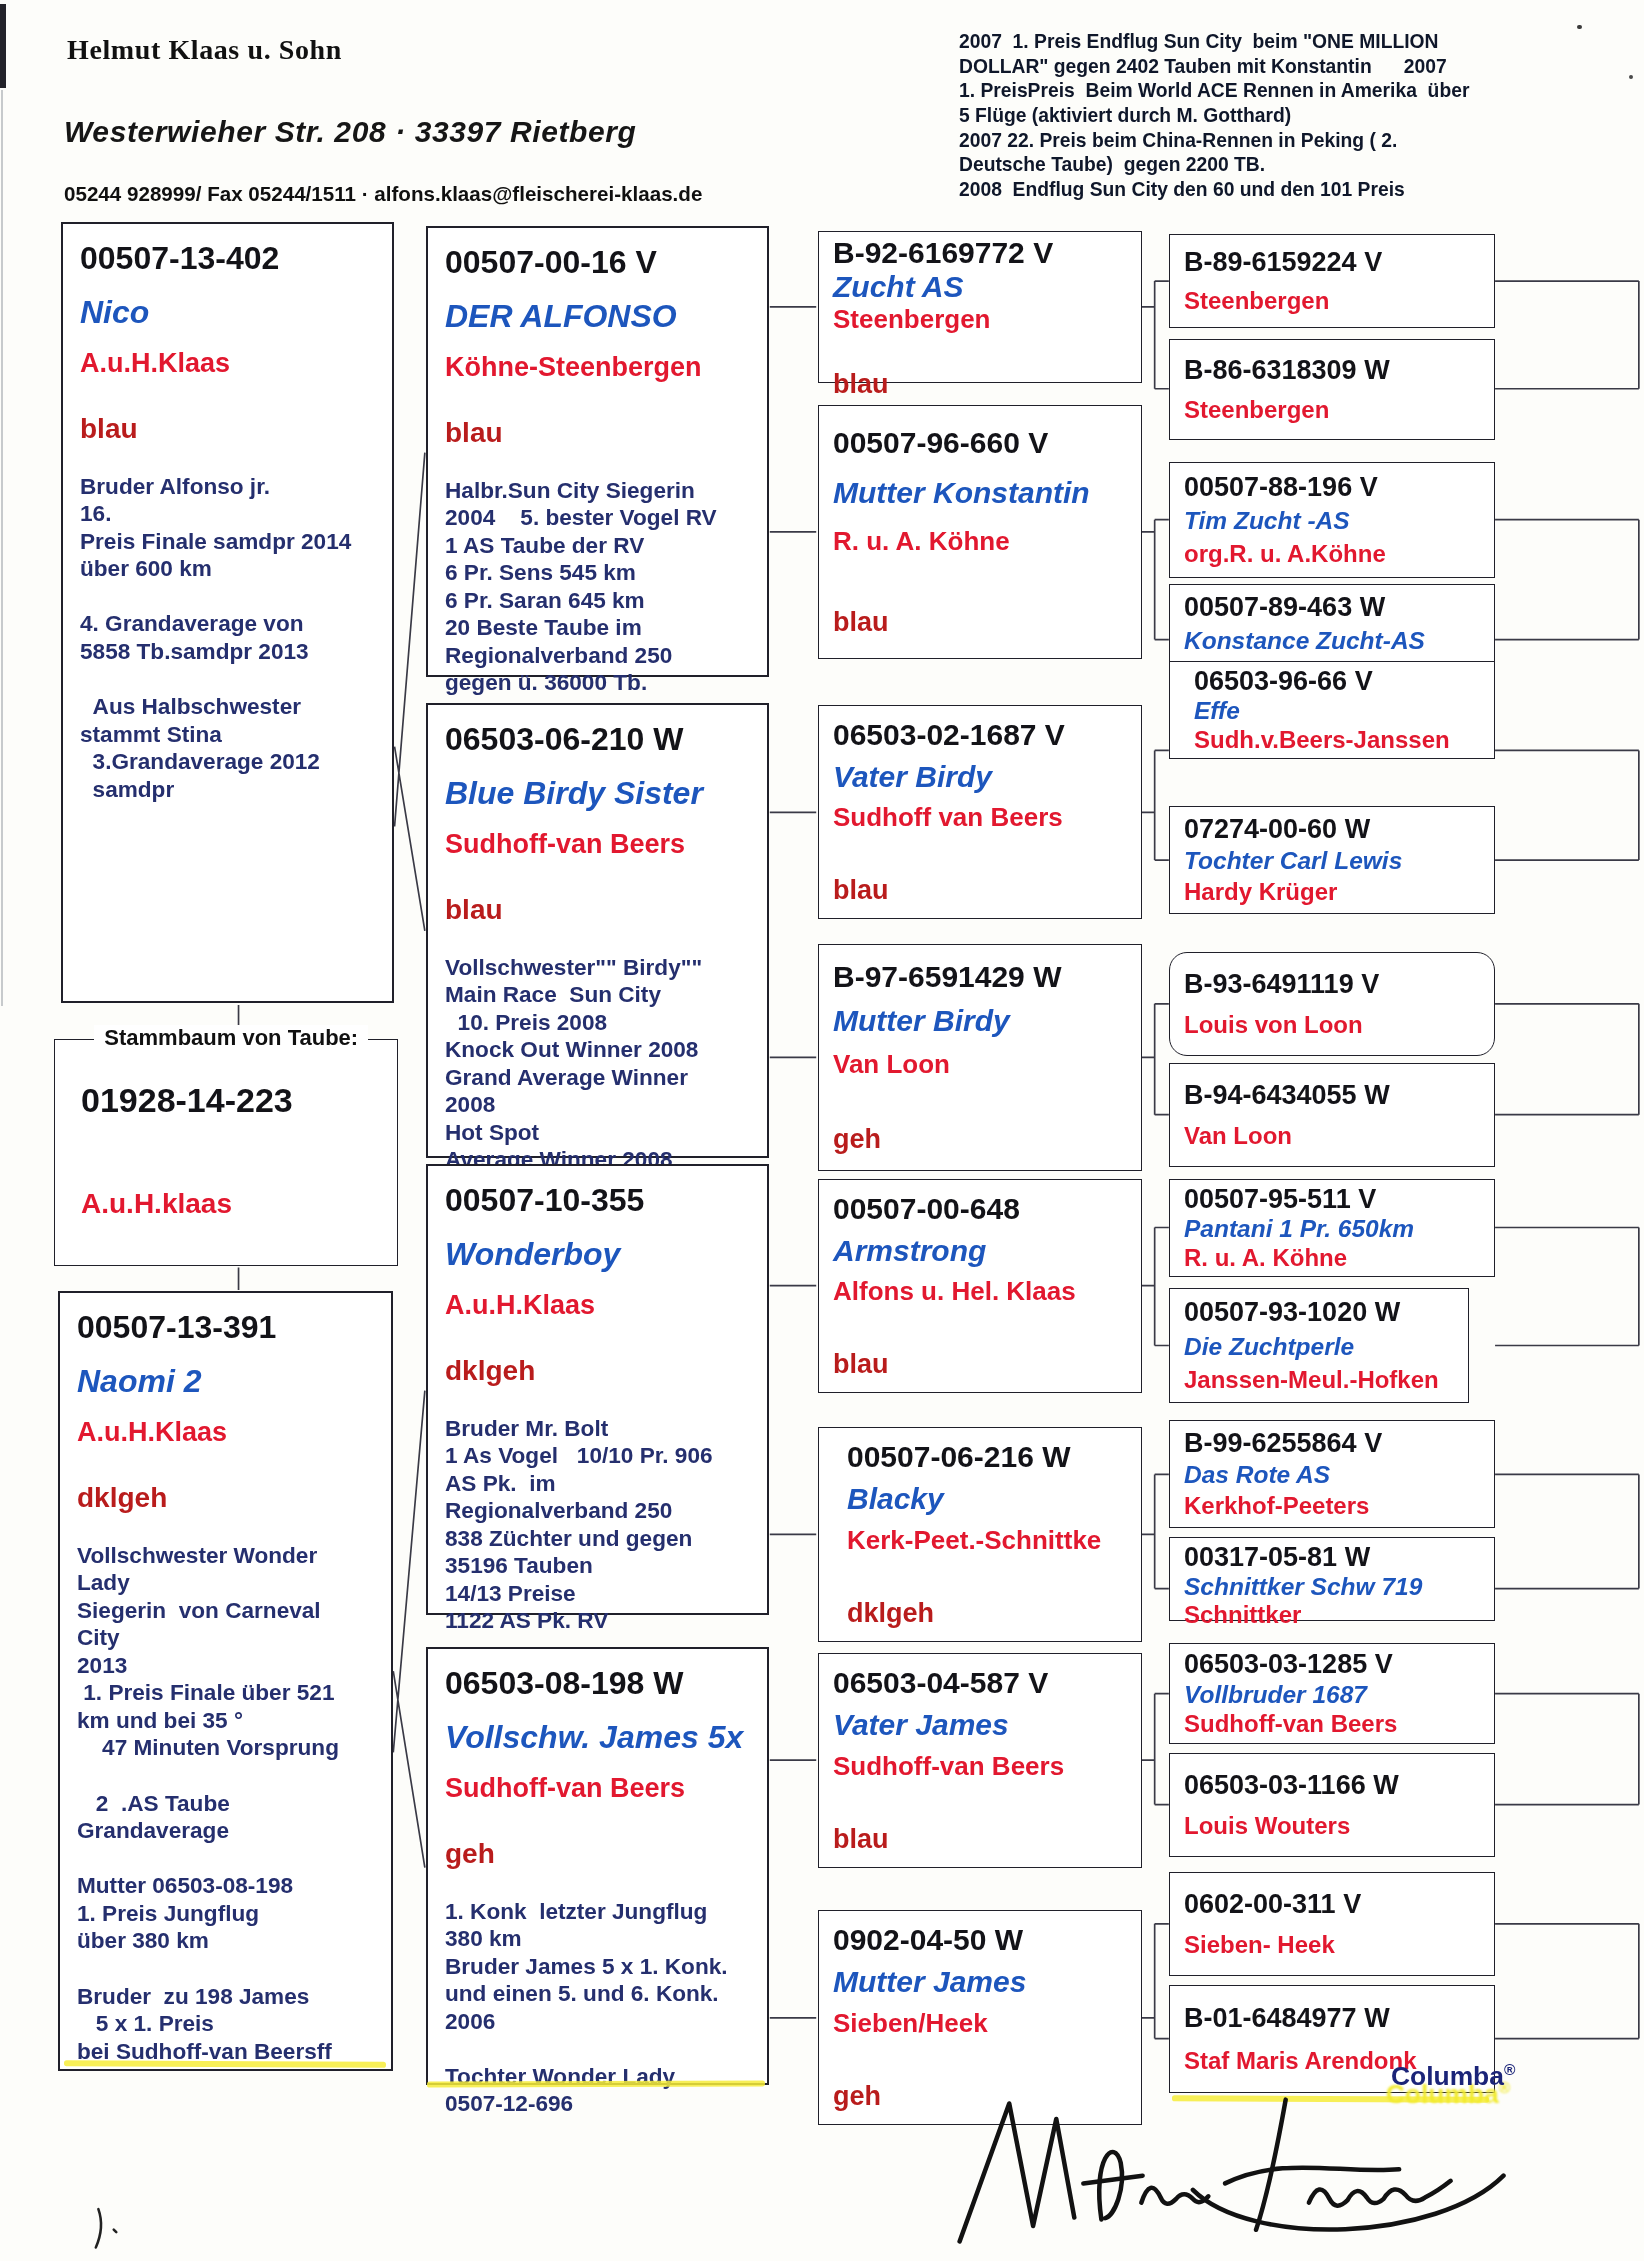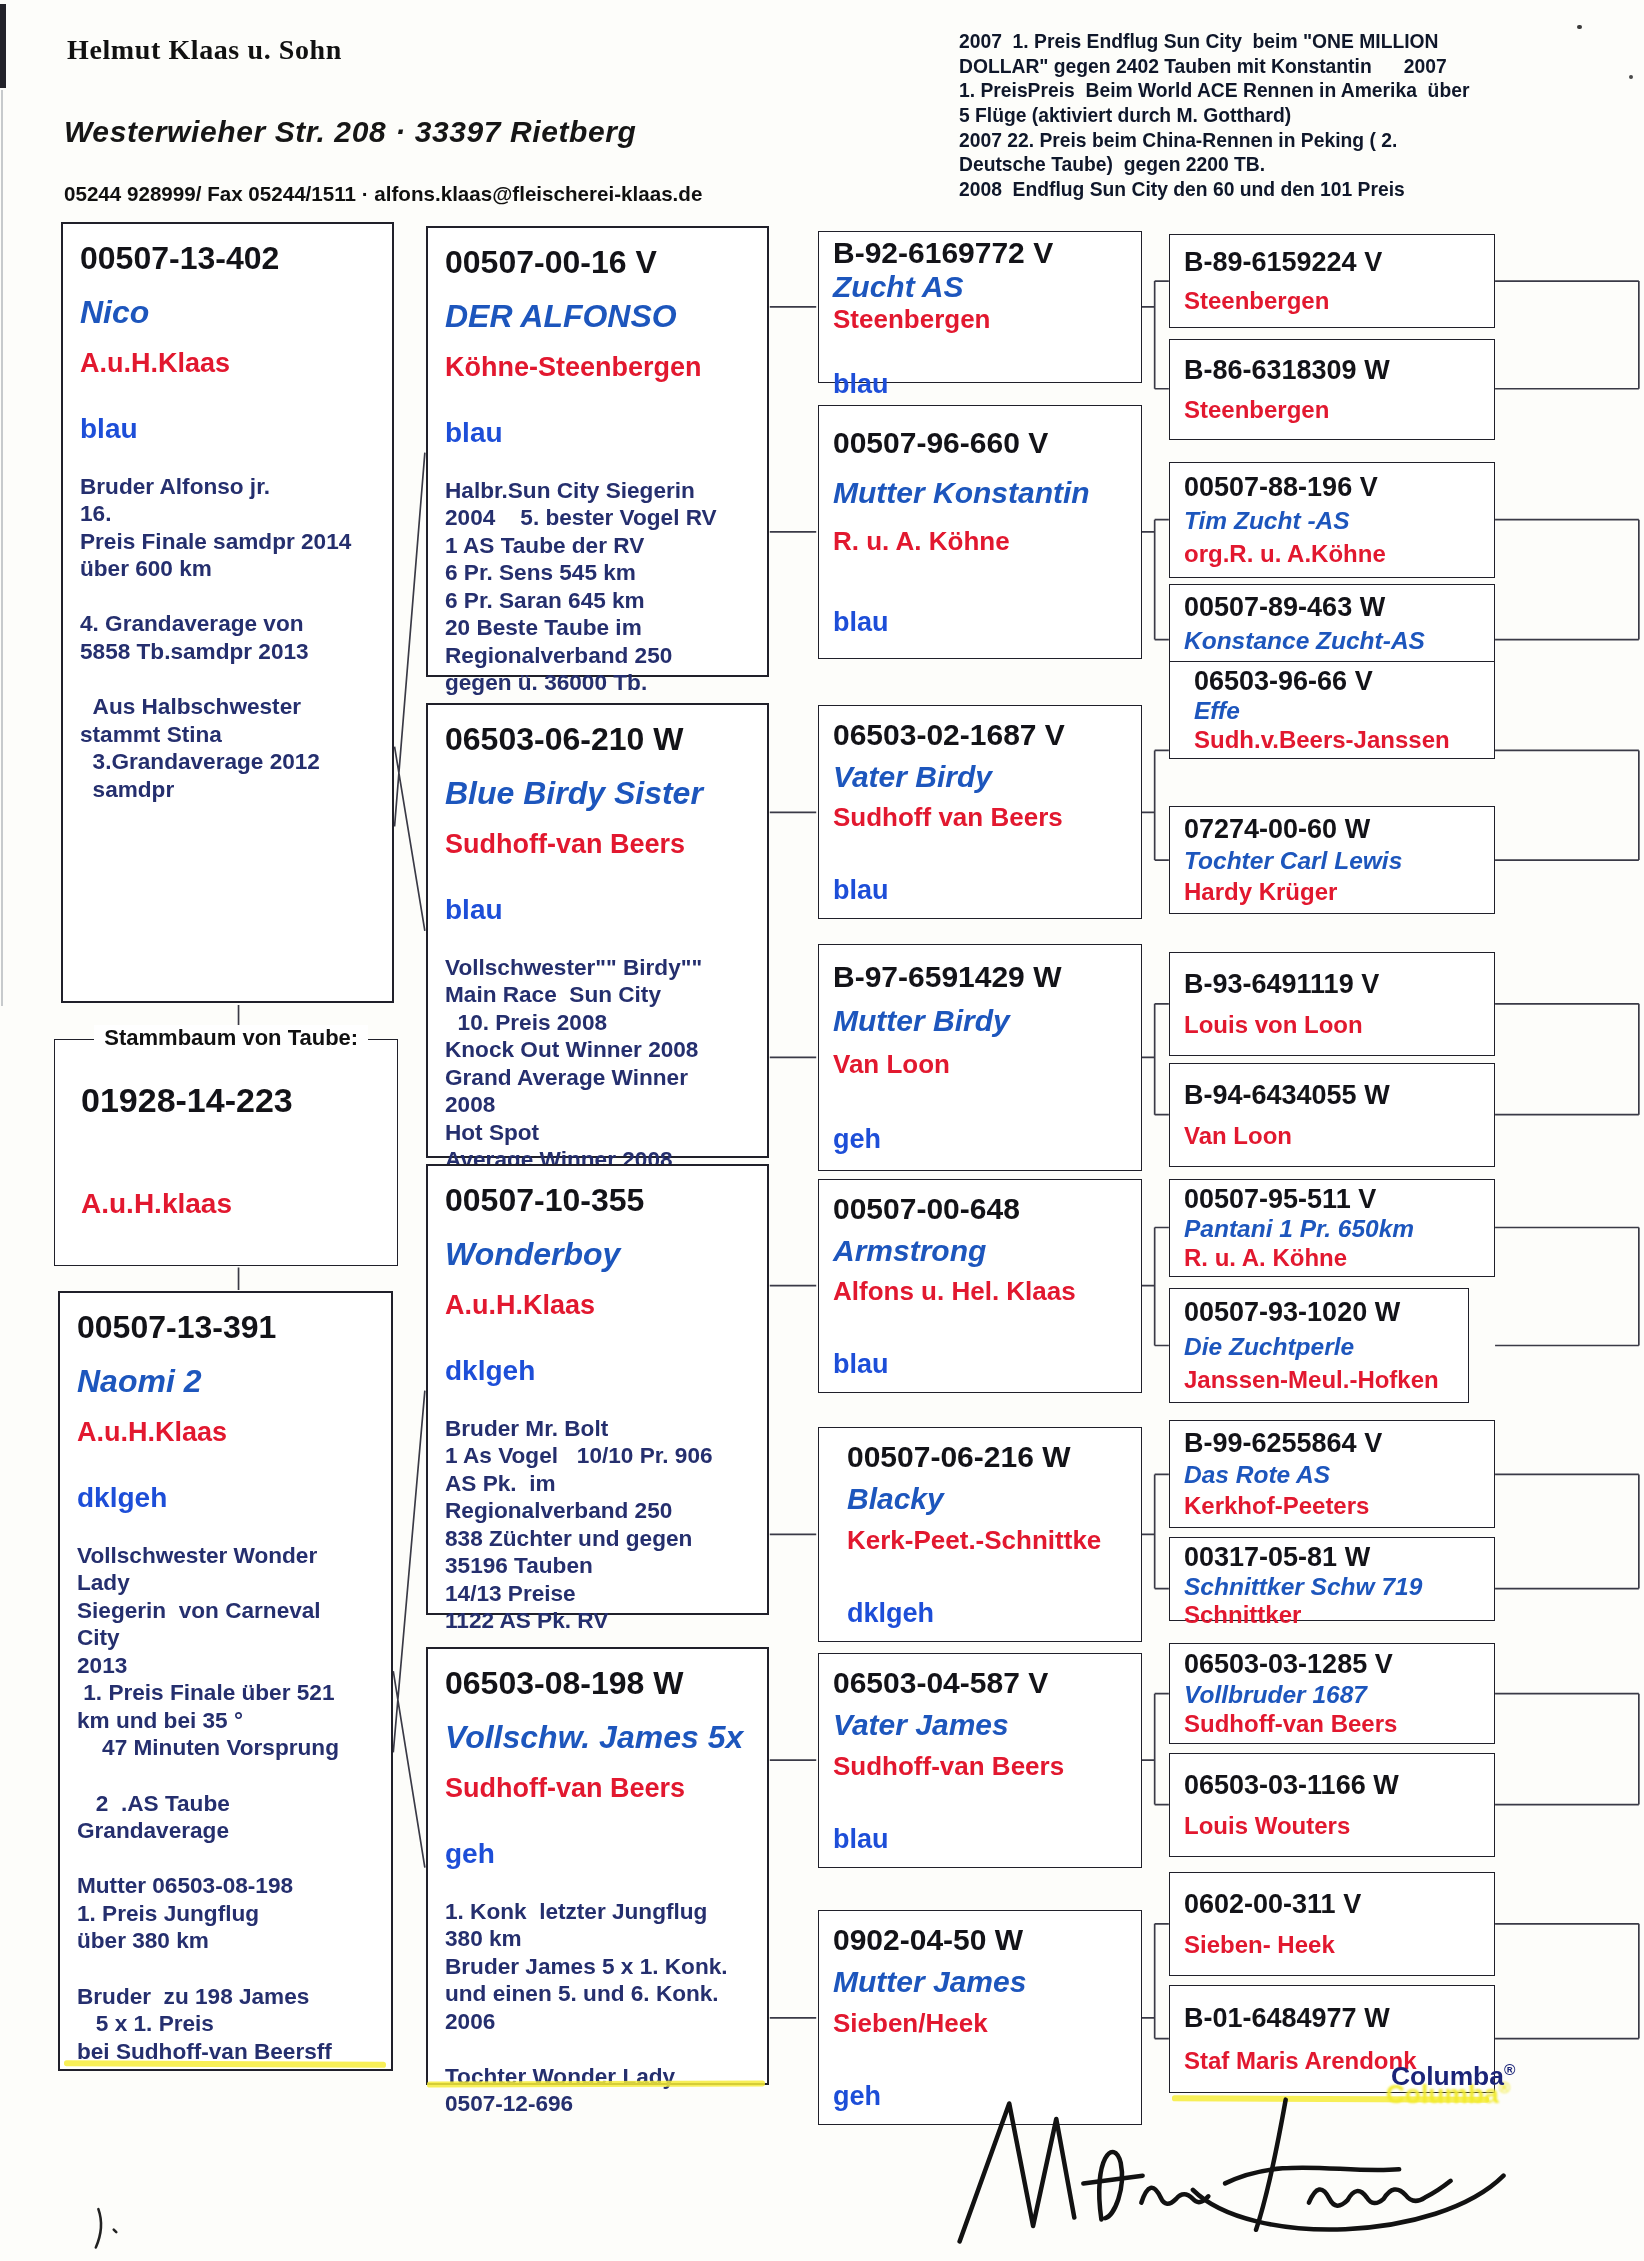--- a/index.html
+++ b/index.html
@@ -13,21 +13,21 @@
   .ach{position:absolute;left:959px;top:30px;width:683px;font-size:19.3px;line-height:1.28;
        color:#0f172a;white-space:pre-wrap;}
   
   .box{position:absolute;border:2.6px solid #20202a;background:#fff;box-sizing:border-box;
        padding:15.5px 17px;}
   .c34{border-width:1.9px;display:flex;flex-direction:column;justify-content:space-evenly;
        padding:3.9px 14px;}
   .ring{font-size:32px;color:#131318;}
   .bname{font-size:32px;color:#1d56bd;font-style:italic;}
   .owner{font-size:27px;color:#e2182f;}
-  .pcolor{font-size:28px;color:#1d4ed8;margin-top:34px;}
+  .pcolor{font-size:28px;color:#b91c1c;margin-top:34px;}
   .notes{font-size:22.6px;color:#252f6e;line-height:1.22;white-space:pre-wrap;}
   .flow .ring{margin-bottom:17px;} .flow .bname{margin-bottom:17px;}
   .flow .owner{margin-bottom:18px;} .flow .pcolor{margin-bottom:28px;}
   .c3 .ring{font-size:30px;} .c3 .bname{font-size:30px;} .c3 .owner{font-size:26px;} .c3 .pcolor{font-size:27px;}
   .c4 .ring{font-size:27px;} .c4 .bname{font-size:24.5px;} .c4 .owner{font-size:24px;}
   
   .subj{position:absolute;left:54px;top:1039px;width:344px;height:227px;border:1.9px solid #20202a;
         background:#fff;box-sizing:border-box;}
   .subj .legend{position:absolute;top:-15.5px;left:39px;background:#fff;padding:0 10.3px;
         font-size:22px;color:#111;}
@@ -267,21 +267,21 @@
   <div class="box c34 c4" style="left:1169px;top:661px;width:326px;height:98px;padding-left:24px;">
     <div class="ring">06503-96-66 V</div>
     <div class="bname">Effe</div>
     <div class="owner">Sudh.v.Beers-Janssen</div>
   </div>
   <div class="box c34 c4" style="left:1169px;top:806px;width:326px;height:108px;">
     <div class="ring">07274-00-60 W</div>
     <div class="bname">Tochter Carl Lewis</div>
     <div class="owner">Hardy Krüger</div>
   </div>
-  <div class="box c34 c4" style="left:1169px;top:952px;width:326px;height:104px;">
+  <div class="box c34 c4" style="left:1169px;top:952px;width:326px;height:104px;border-radius:18px;">
     <div class="ring">B-93-6491119 V</div>
     <div class="owner">Louis von Loon</div>
   </div>
   <div class="box c34 c4" style="left:1169px;top:1063px;width:326px;height:104px;">
     <div class="ring">B-94-6434055 W</div>
     <div class="owner">Van Loon</div>
   </div>
   <div class="box c34 c4" style="left:1169px;top:1179px;width:326px;height:98px;">
     <div class="ring">00507-95-511 V</div>
     <div class="bname">Pantani 1 Pr. 650km</div>

